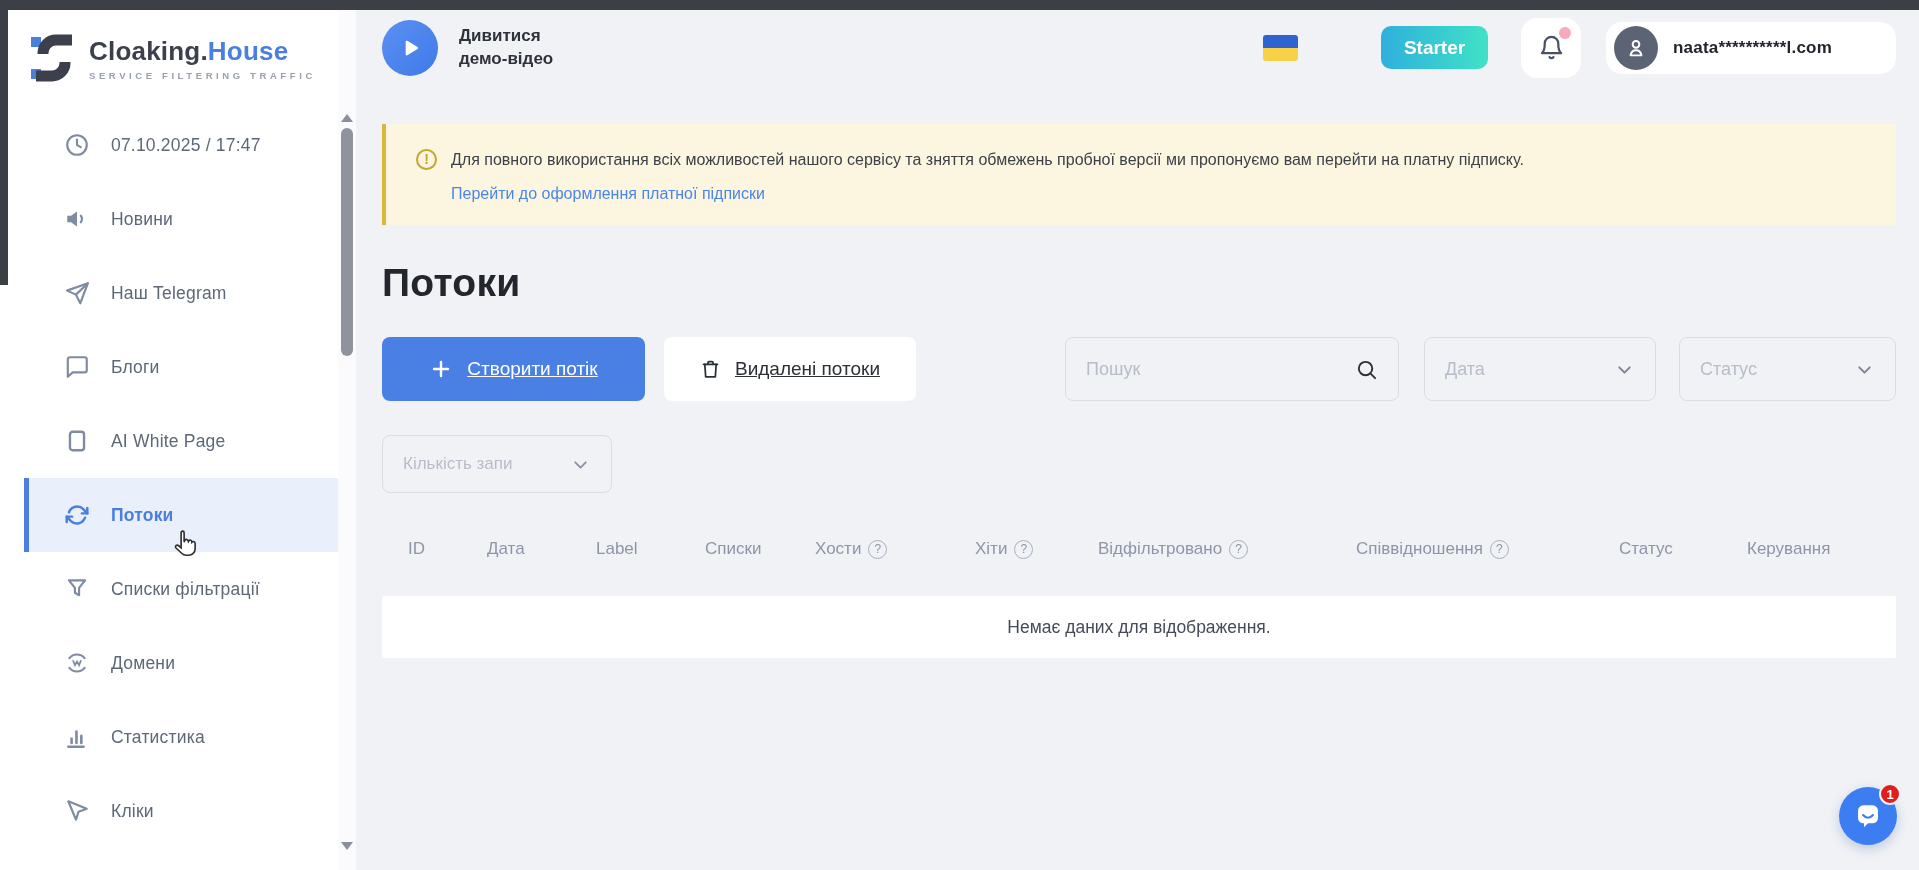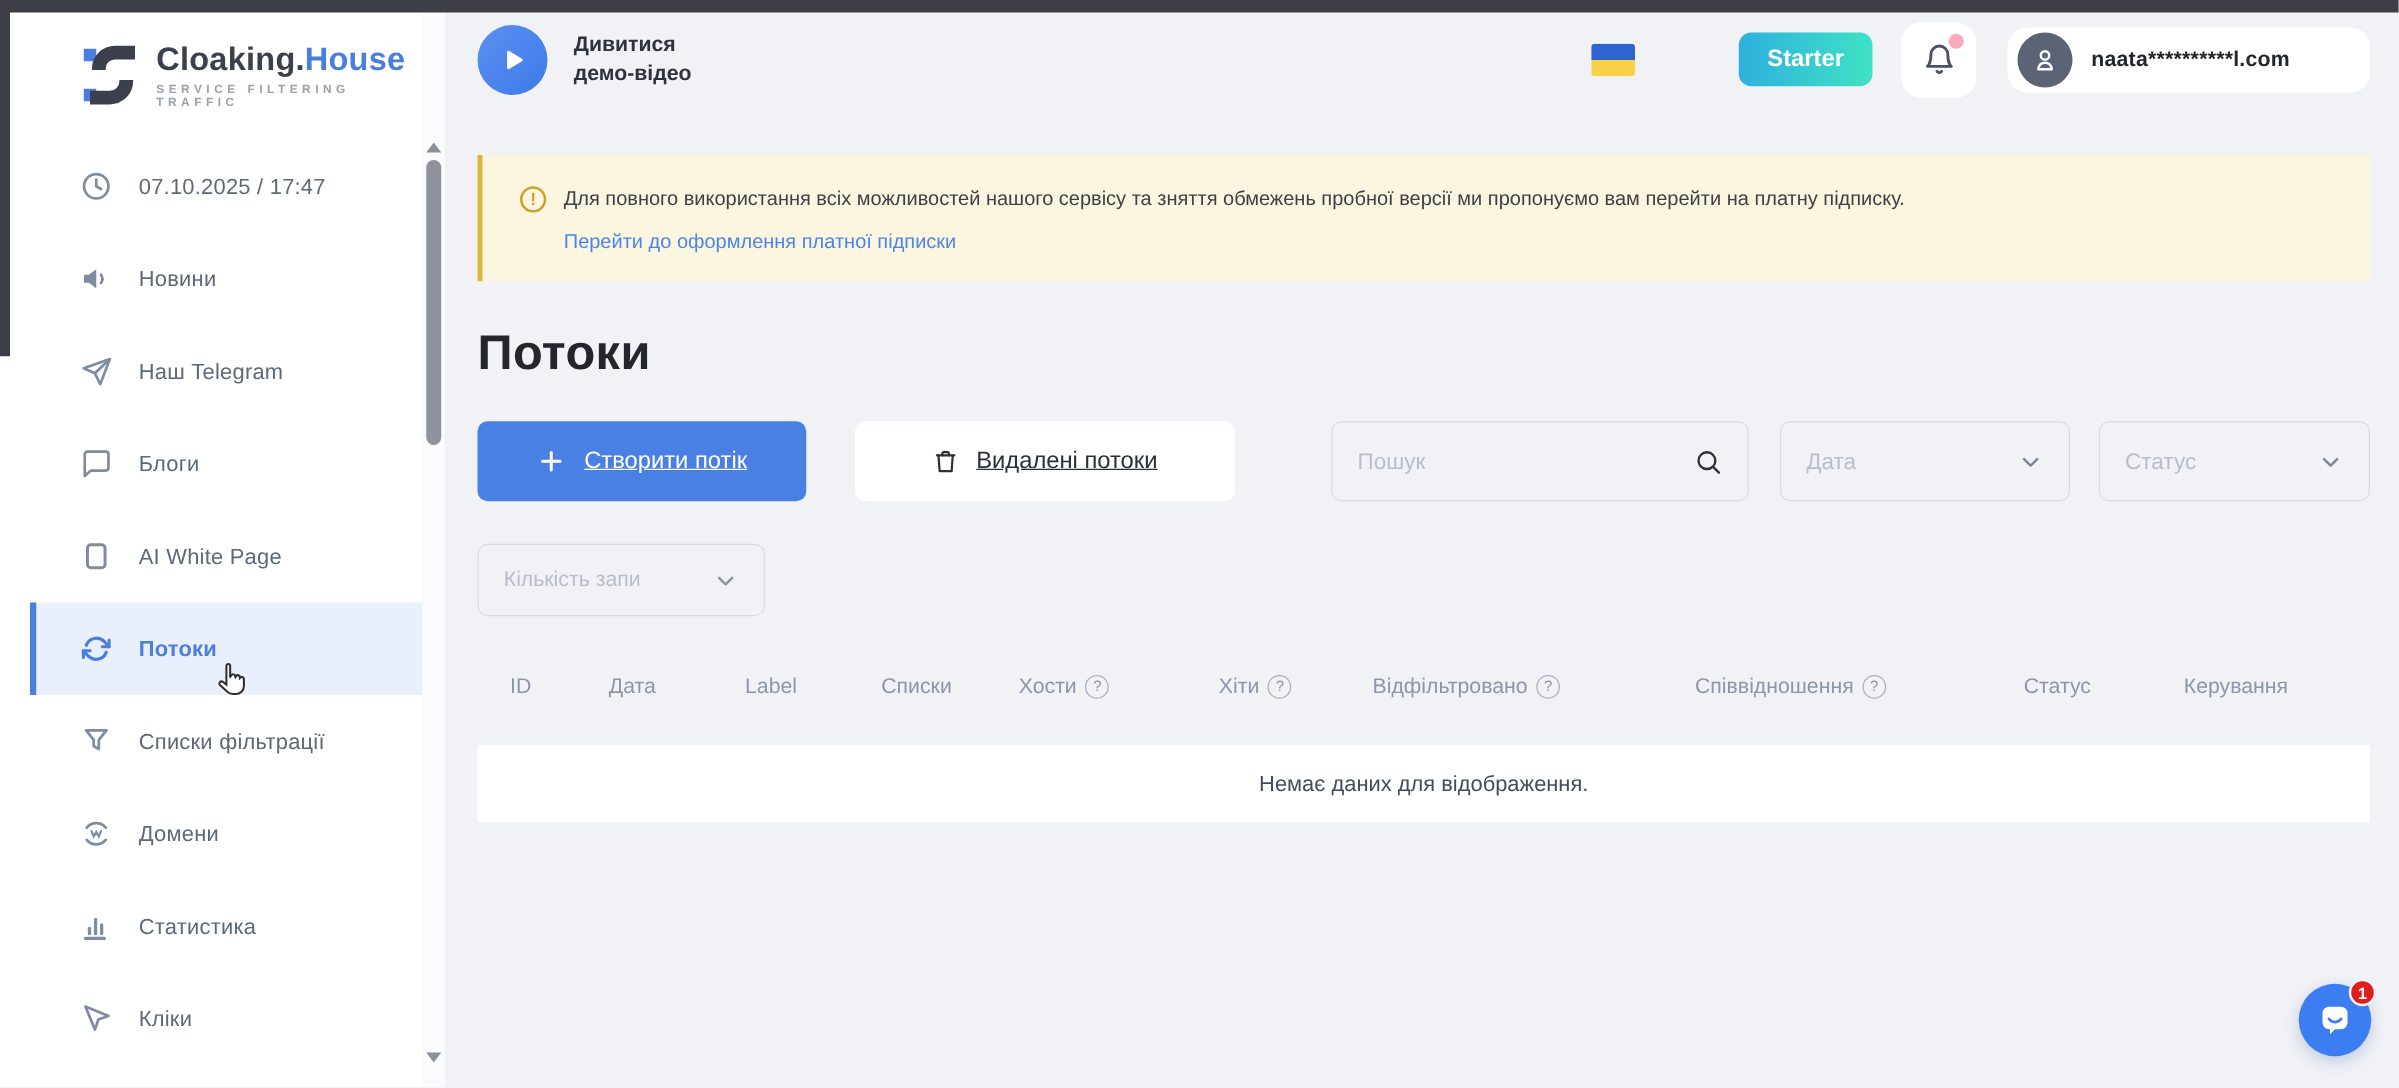--- a/index.html
+++ b/index.html
@@ -9,21 +9,21 @@
     background:#f1f2f6;
     font-family:"Liberation Sans", sans-serif;
     color:#2e323a;
   }
   
   .edge-top  { position:absolute; left:0; top:0; width:1919px; height:10px; background:#3c4046; z-index:60; }
   .edge-left { position:absolute; left:0; top:0; width:8px;  height:285px;  background:#3c4046; z-index:60; }
 
   
   .sidebar { position:absolute; left:0; top:0; width:338px; height:870px; background:#ffffff; z-index:5; }
-  .logo-row { display:flex; align-items:center; gap:13px; padding:32px 0 0 30px;margin-left:36px; }
+  .logo-row { display:flex; align-items:center; gap:13px; padding:32px 0 0 30px; }
   .logo-mark { flex:0 0 auto; }
   .logo-name { font-size:26px; font-weight:bold; color:#3b404c; letter-spacing:.2px; }
   .logo-name .accent { color:#4a7fe0; }
   .logo-tagline { font-size:9.5px; color:#9aa1ad; letter-spacing:3.6px; margin-top:3px; font-weight:bold; }
   .nav { margin-top:24px;padding-left:24px; }
   .nav-item {
     height:74px; display:flex; align-items:center; gap:21px;
     padding-left:40px; cursor:pointer;
     color:#5d6878; font-size:17.5px; letter-spacing:.2px;
   }
@@ -45,41 +45,41 @@
   
   .main { position:absolute; left:356px; top:0; width:1563px; height:870px; padding:0 23px 0 26px; }
 
   .topbar { display:flex; align-items:center; padding-top:17px; height:78px; }
   .play-btn { width:56px; height:56px; border-radius:50%; background:linear-gradient(135deg,#5b90f2,#3f7ae8); display:flex; align-items:center; justify-content:center; cursor:pointer; flex:0 0 auto; }
   .demo-label { margin-left:21px; width:130px; font-size:17px; font-weight:bold; color:#2e323a; line-height:1.35; cursor:pointer; }
   .topbar-right { margin-left:auto; display:flex; align-items:center; }
   .flag { width:35px; height:26px; border-radius:3px; overflow:hidden; margin-right:83px; cursor:pointer; flex:0 0 auto; }
   .flag .f-top { height:13px; background:#2f63d0; }
   .flag .f-bottom { height:13px; background:#f7d147; }
-  .plan-btn { width:107px; height:43px; border:none; border-radius:10px; background:linear-gradient(90deg,#2fb0de,#3fe2c5); color:#fff; font-size:19px; font-weight:bold; font-family:inherit; cursor:pointer; margin-right:23px; }
+  .plan-btn { width:107px; height:43px; border:none; border-radius:10px; background:linear-gradient(90deg,#2fb0de,#3fe2c5); color:#fff; font-size:19px; font-weight:bold; font-family:inherit; cursor:pointer; margin-right:33px; }
   .bell-box { position:relative; width:60px; height:60px; border-radius:16px; background:#fff; display:flex; align-items:center; justify-content:center; margin-right:25px; cursor:pointer; }
   .bell-dot { position:absolute; top:9px; right:10px; width:12px; height:12px; border-radius:50%; background:#f8a9bb; }
   .account-box { height:52px; min-width:290px; border-radius:16px; background:#fff; display:flex; align-items:center; gap:15px; padding:0 26px 0 8px; cursor:pointer; }
   .avatar { width:44px; height:44px; border-radius:50%; background:#5b6375; display:flex; align-items:center; justify-content:center; flex:0 0 auto; }
   .account-email { font-size:17px; font-weight:bold; color:#22252b; letter-spacing:.2px; }
 
   
   .banner { margin-top:46px; background:#fcf6e1; border-left:4px solid #d9b73d; padding:24px 30px 22px 30px; }
   .banner-row { display:flex; align-items:flex-start; gap:14px; }
   .warn-icon { width:21px; height:21px; border:2px solid #c7a42c; border-radius:50%; color:#c7a42c; font-weight:bold; font-size:14px; line-height:17px; text-align:center; flex:0 0 auto; margin-top:1px; }
   .banner-text { font-size:16px; color:#3c4147; line-height:1.45; max-width:1440px; }
   .banner-link { display:inline-block; margin:14px 0 0 35px; color:#4a86e8; font-size:16px; cursor:pointer; text-decoration:none; }
 
   
   .page-title { margin-top:36px; font-size:39px; font-weight:800; color:#23262d; letter-spacing:.3px; }
 
   .controls { display:flex; align-items:center; margin-top:32px; height:64px; }
   .btn { display:flex; align-items:center; justify-content:center; gap:14px; height:64px; border:none; border-radius:8px; font-family:inherit; font-size:19px; cursor:pointer;text-decoration:underline; }
   .btn-create { width:263px; background:#4a80e4; color:#fff; }
-  .btn-deleted { width:304px; margin-left:39px; background:#fff; color:#2b2f36; }
+  .btn-deleted { width:252px; margin-left:19px; background:#fff; color:#2b2f36; }
   .field { border:1px solid #d8dce5; border-radius:8px; height:64px; display:flex; align-items:center; background:transparent; }
   .search-box { margin-left:auto; width:334px; padding:0 20px;gap:32px; }
   .search-box input { flex:1; border:none; outline:none; background:transparent; font-family:inherit; font-size:18px; color:#3c4147; }
   .search-box input::placeholder { color:#b7bdc9; }
   .dd { justify-content:space-between; padding:0 20px; cursor:pointer; }
   .dd .dd-label { font-size:18px; color:#b7bdc9; white-space:nowrap; overflow:hidden; }
   .dd-date { margin-left:25px; width:232px; }
   .dd-status { margin-left:23px; width:217px; }
   .per-page { margin-top:34px; width:230px; height:58px; }
   .per-page .dd-label { font-size:17px; }

